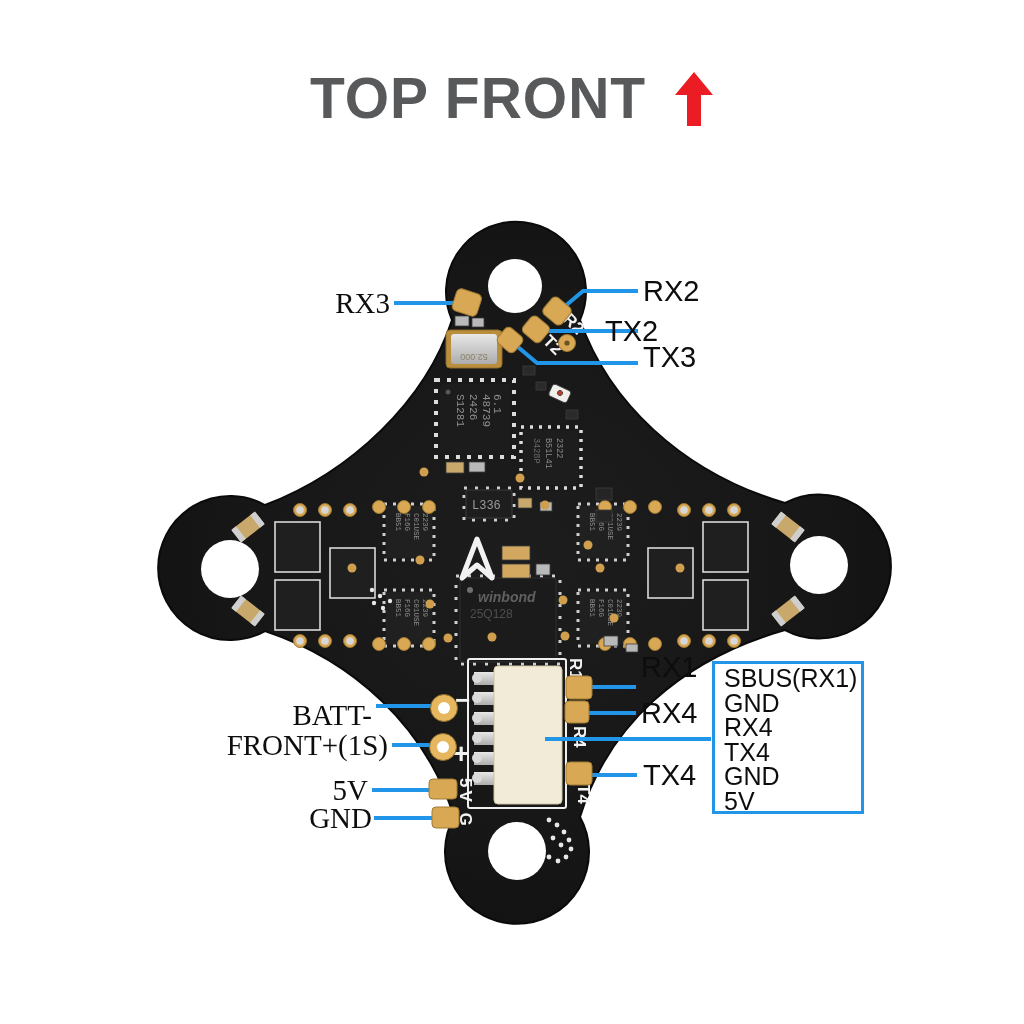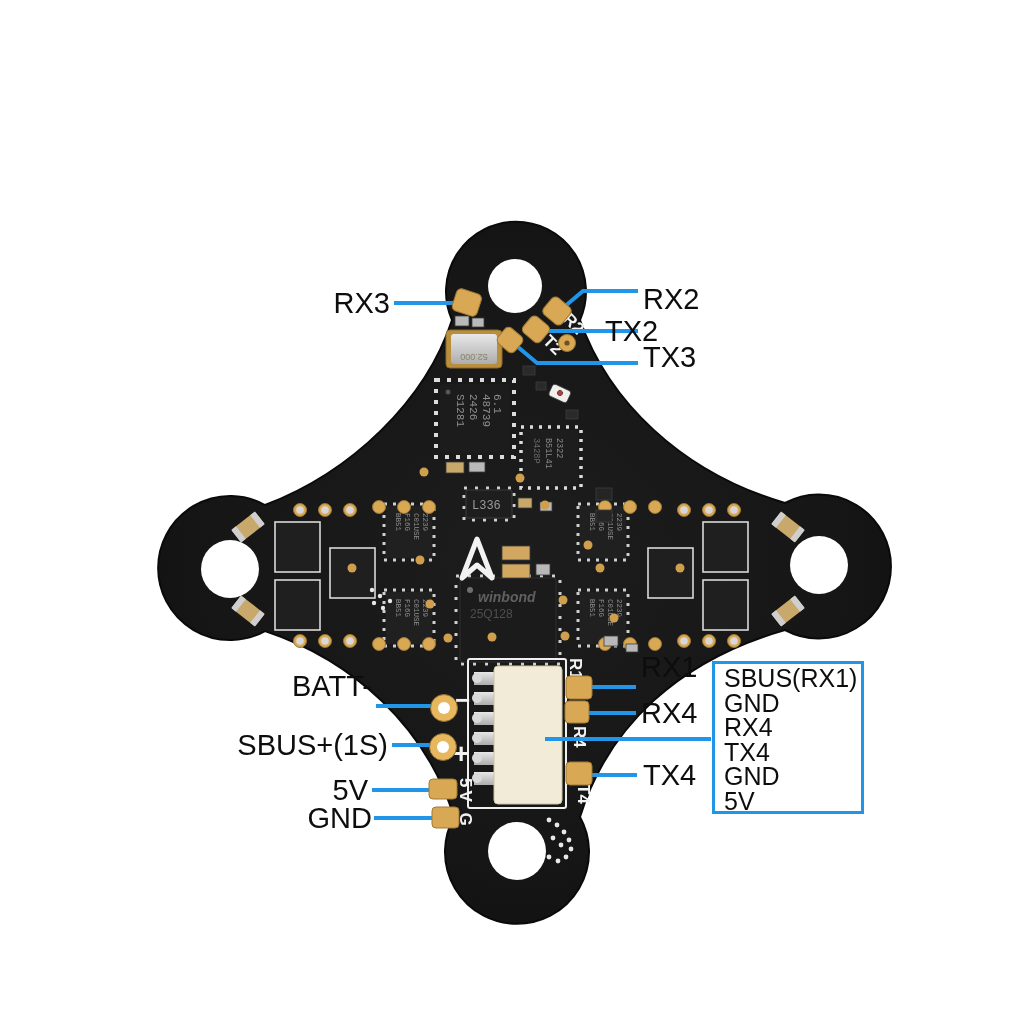--- a/index.html
+++ b/index.html
@@ -5,30 +5,36 @@
   html,body{margin:0;padding:0;background:#fff;}
   .stage{position:relative;width:1024px;height:1024px;background:#ffffff;overflow:hidden;
          font-family:"Liberation Sans", sans-serif;}
   .title{position:absolute;left:0;right:0;top:70px;display:flex;justify-content:center;
          align-items:flex-start;gap:28px;}
   .title .txt{font-size:57px;font-weight:700;color:#58595b;letter-spacing:1px;line-height:1;}
   .title svg{margin-top:2px;}
   .boardsvg{position:absolute;left:0;top:0;width:1024px;height:1024px;}
   .lbl{position:absolute;font-size:29px;color:#0d0d0d;white-space:nowrap;
        transform:translateY(-50%);line-height:1;}
-  .lbl.r{text-align:left;}
+  .lbl.r{text-align:left;font-family:Liberation Serif, serif;}
   .pinbox{position:absolute;left:712px;top:661px;width:152px;height:153px;
           border:3px solid #2196e8;box-sizing:border-box;padding:2px 12px 0 9px;background:#fff;}
   .pinbox .row{font-size:25px;line-height:24.6px;color:#0d0d0d;white-space:nowrap;}
 </style>
 </head>
 <body>
 
 <div class="stage">
 
+  <div class="title">
+    <span class="txt">TOP FRONT</span>
+    <svg width="40" height="54" viewBox="0 0 40 54">
+      <polygon points="20,0 39,23 27,23 27,54 13,54 13,23 1,23" fill="#ec1c24"></polygon>
+    </svg>
+  </div>
 
   <svg class="boardsvg" viewBox="0 0 1024 1024">
     <defs>
       <radialGradient id="pcb" cx="50%" cy="48%" r="60%">
         <stop offset="0%" stop-color="#1d1d1d"></stop>
           <stop offset="70%" stop-color="#161616"></stop>
         <stop offset="100%" stop-color="#101010"></stop>
       </radialGradient>
       <linearGradient id="silver" x1="0" y1="0" x2="0" y2="1">
         <stop offset="0%" stop-color="#e8e8e8"></stop>
@@ -350,25 +356,25 @@
 
     <g>
       <circle cx="444" cy="708" r="13.5" fill="#e6b75f" stroke="#8a6b2a"></circle>
       <circle cx="444" cy="708" r="6" fill="#ffffff"></circle>
       <circle cx="443" cy="747" r="13.5" fill="#e6b75f" stroke="#8a6b2a"></circle>
       <circle cx="443" cy="747" r="6" fill="#ffffff"></circle>
     </g>
   </svg>
 
   <div class="lbl r" style="right:634px;top:303px">RX3</div>
-  <div class="lbl" style="left:643px;top:299px">RX2</div>
+  <div class="lbl" style="left:643px;top:291px">RX2</div>
   <div class="lbl" style="left:605px;top:331px">TX2</div>
   <div class="lbl" style="left:643px;top:357px">TX3</div>
-  <div class="lbl r" style="right:652px;top:686px">BATT-</div>
-  <div class="lbl r" style="right:636px;top:745px">SBUS+(1S)</div>
+  <div class="lbl r" style="right:652px;top:715px">BATT-</div>
+  <div class="lbl r" style="right:636px;top:745px">FRONT+(1S)</div>
   <div class="lbl r" style="right:656px;top:790px">5V</div>
   <div class="lbl r" style="right:652px;top:818px">GND</div>
   <div class="lbl" style="left:641px;top:667px">RX1</div>
   <div class="lbl" style="left:641px;top:713px">RX4</div>
   <div class="lbl" style="left:643px;top:775px">TX4</div>
 
   <div class="pinbox">
     <div class="row">SBUS(RX1)</div>
     <div class="row">GND</div>
     <div class="row">RX4</div>

